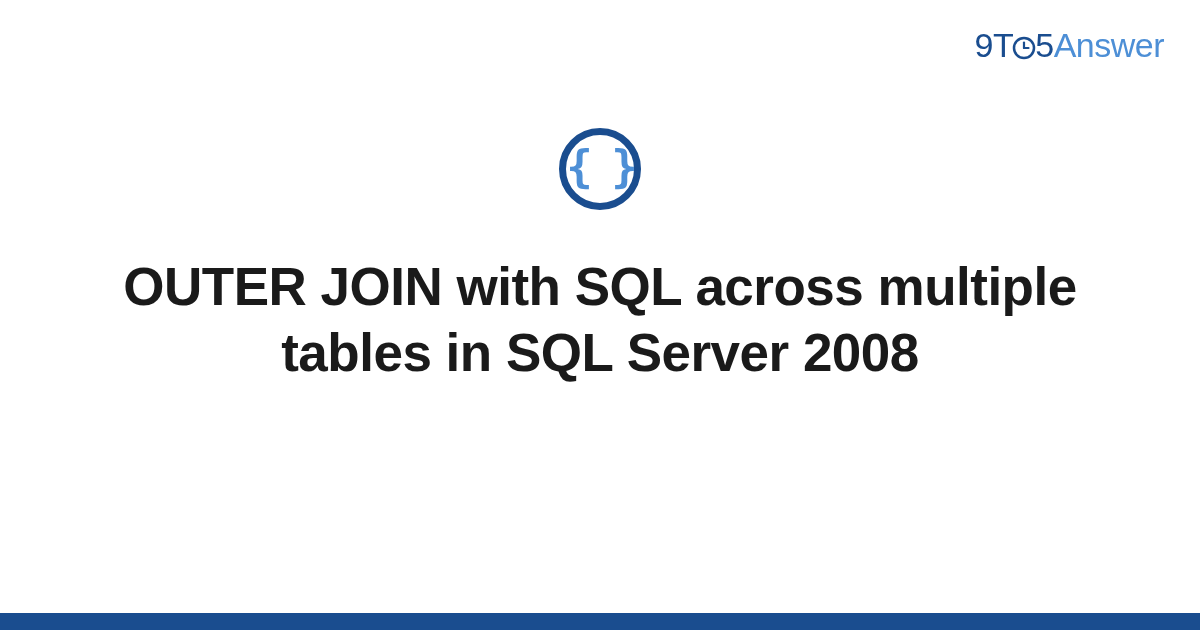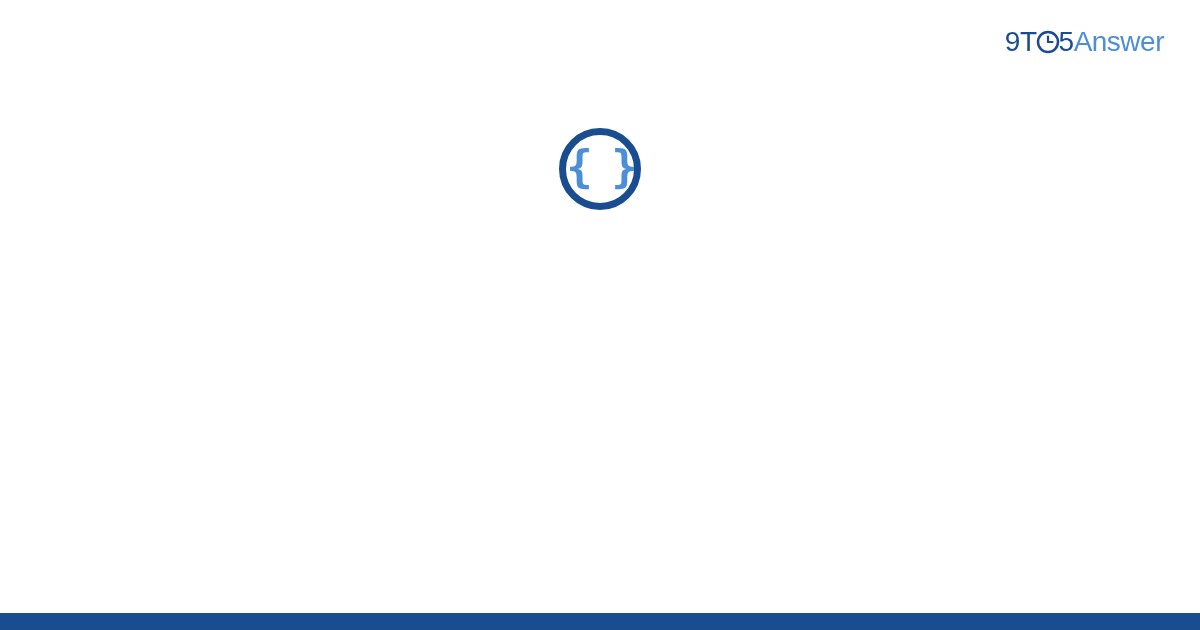--- a/index.html
+++ b/index.html
@@ -12,21 +12,21 @@
       height: 630px;
       background: #ffffff;
       font-family: -apple-system, BlinkMacSystemFont, "Segoe UI", Helvetica, Arial, sans-serif;
       position: relative;
       overflow: hidden;
     }
     .logo {
       position: absolute;
       top: 26px;
       right: 36px;
-      font-size: 28px;
+      font-size: 34px;
       font-weight: 400;
       letter-spacing: -0.5px;
     }
     .logo .nine {
       color: #1a4d8f;
       font-weight: 500;
     }
     .logo .t {
       color: #1a4d8f;
       font-weight: 500;
@@ -98,15 +98,16 @@
         <circle cx="12" cy="12" r="10" fill="none" stroke="#1a4d8f" stroke-width="2.5"></circle>
         <line x1="12" y1="12" x2="12" y2="6.5" stroke="#1a4d8f" stroke-width="2.2" stroke-linecap="round"></line>
         <line x1="12" y1="12" x2="16.5" y2="12" stroke="#1a4d8f" stroke-width="2.2" stroke-linecap="round"></line>
       </svg></span><span class="five">5</span><span class="answer">Answer</span>
 </div>
 
 <div class="center-content">
   <div class="badge-icon">
     <span class="braces">{ }</span>
   </div>
+  <h1 class="title">OUTER JOIN with SQL across multiple tables in SQL Server 2008</h1>
 </div>
 
 <div class="bottom-bar"></div>
 
 </body></html>

